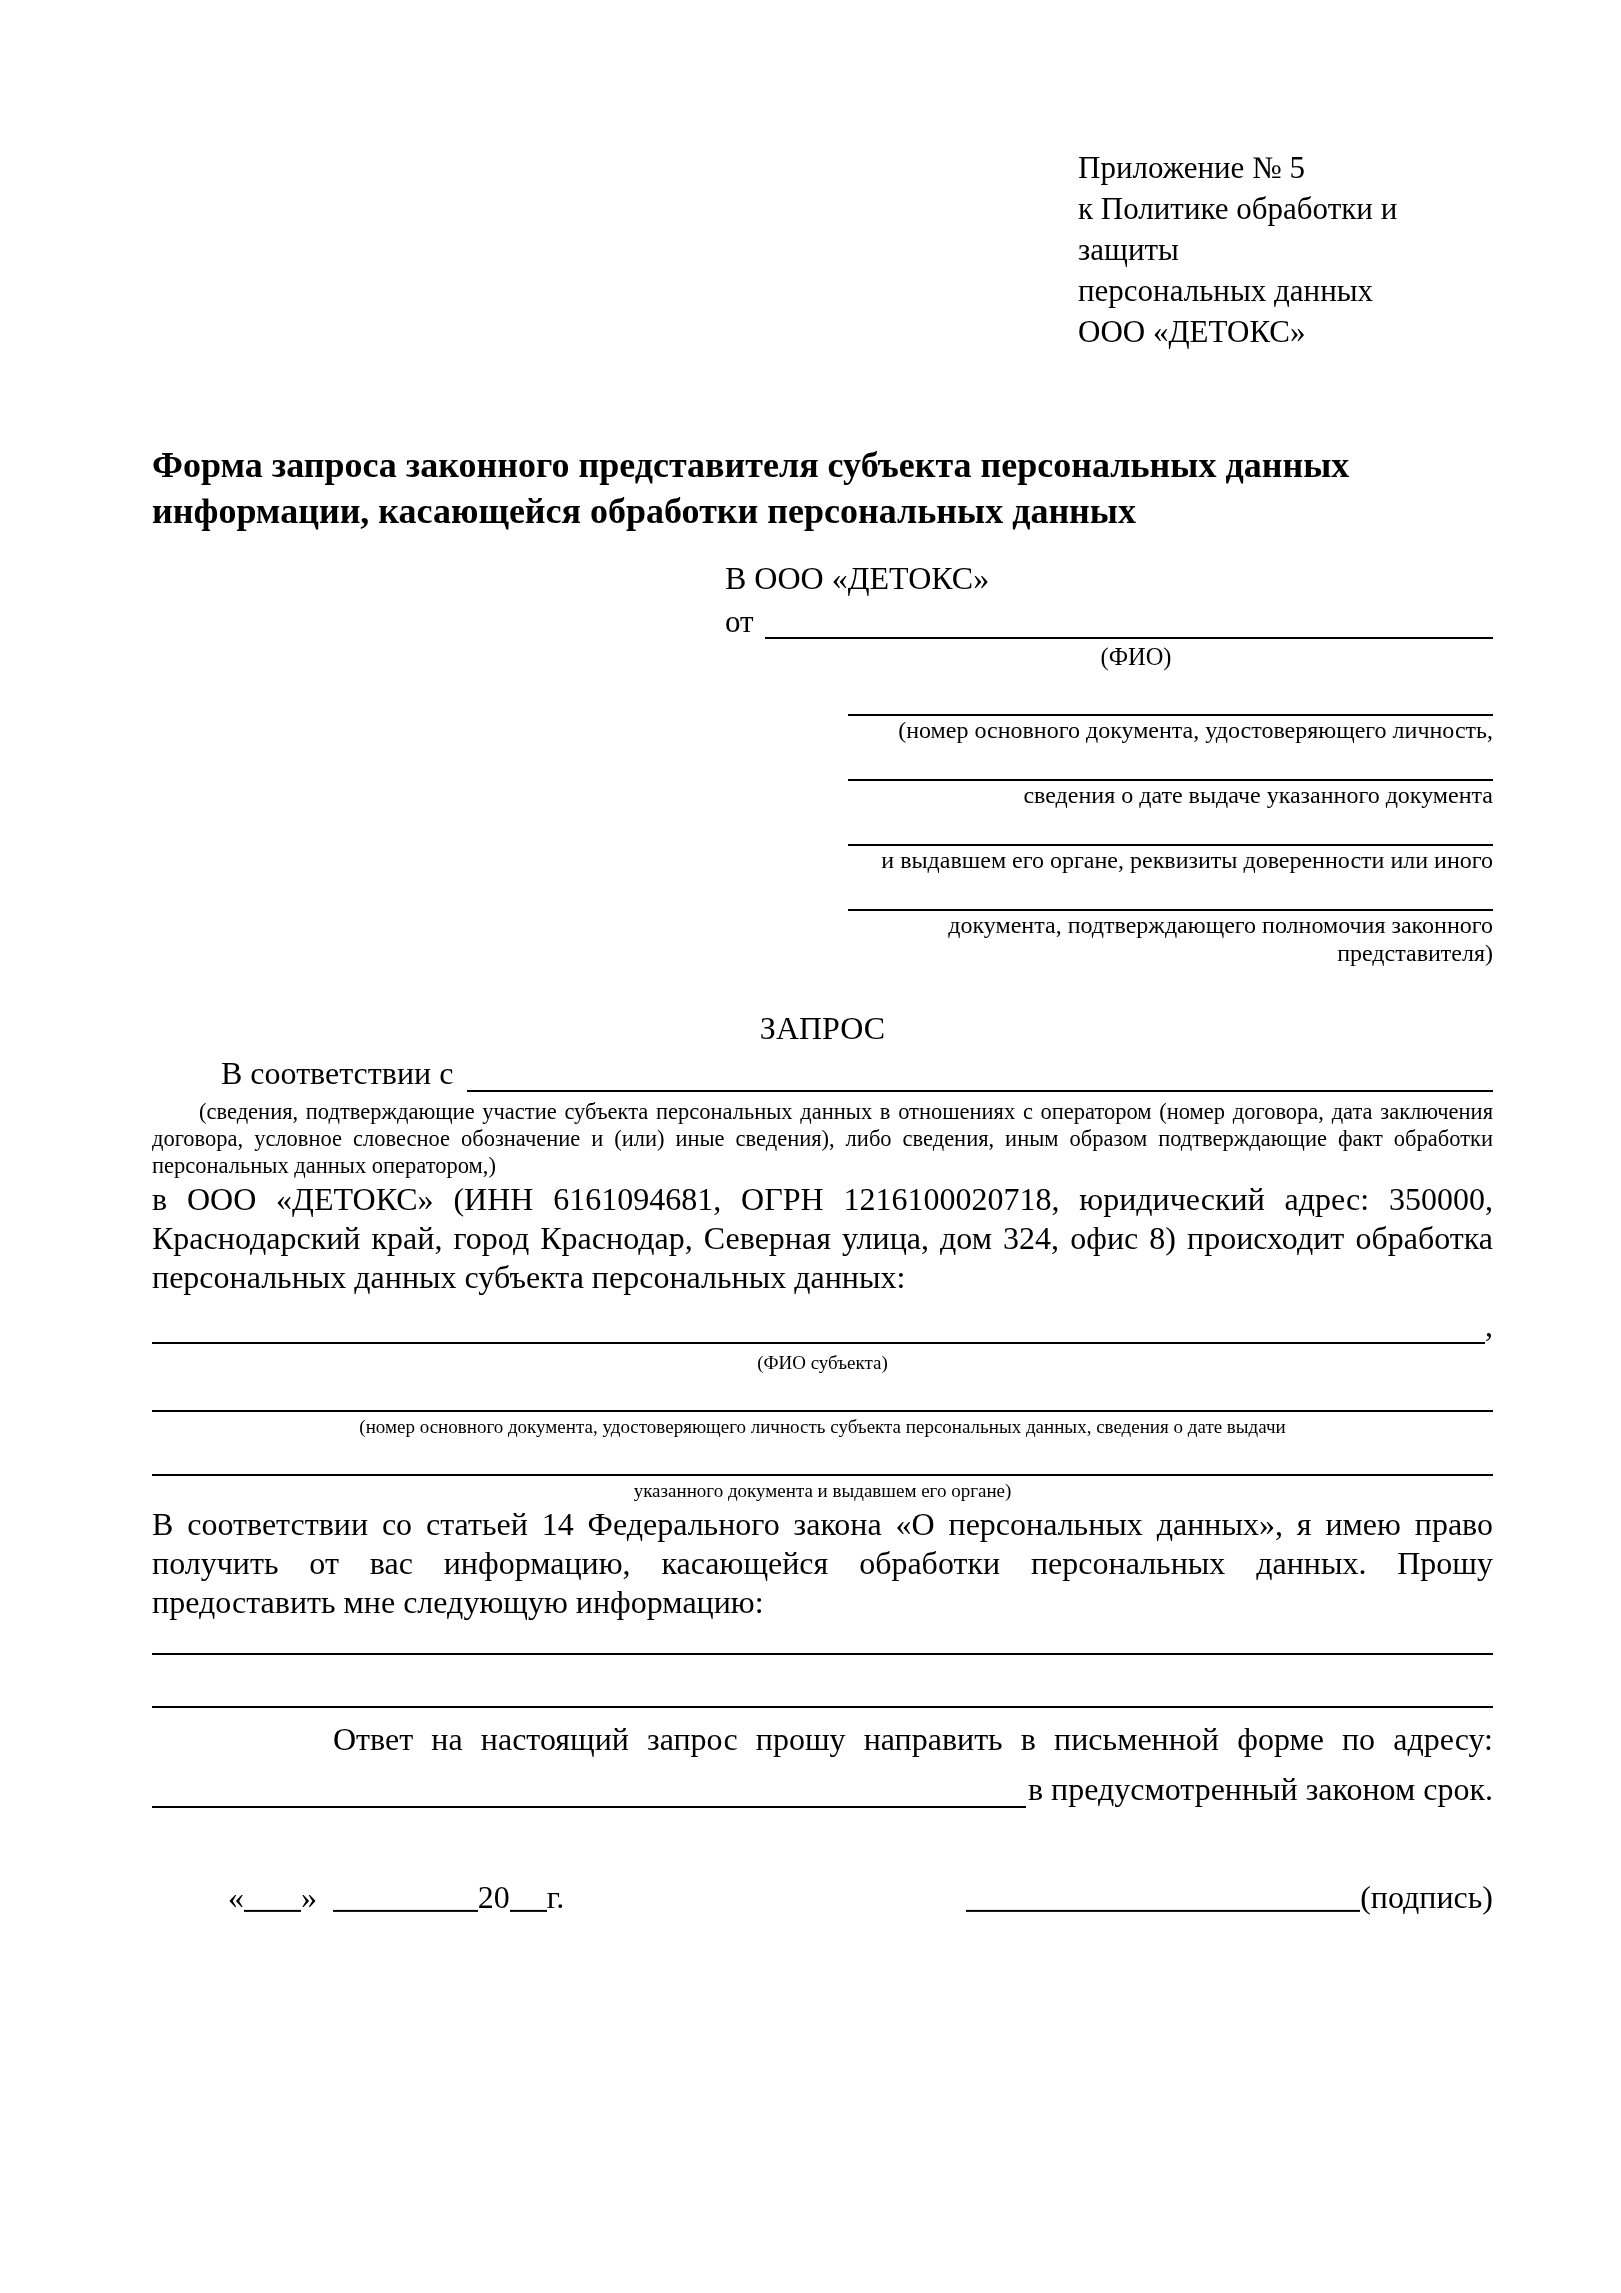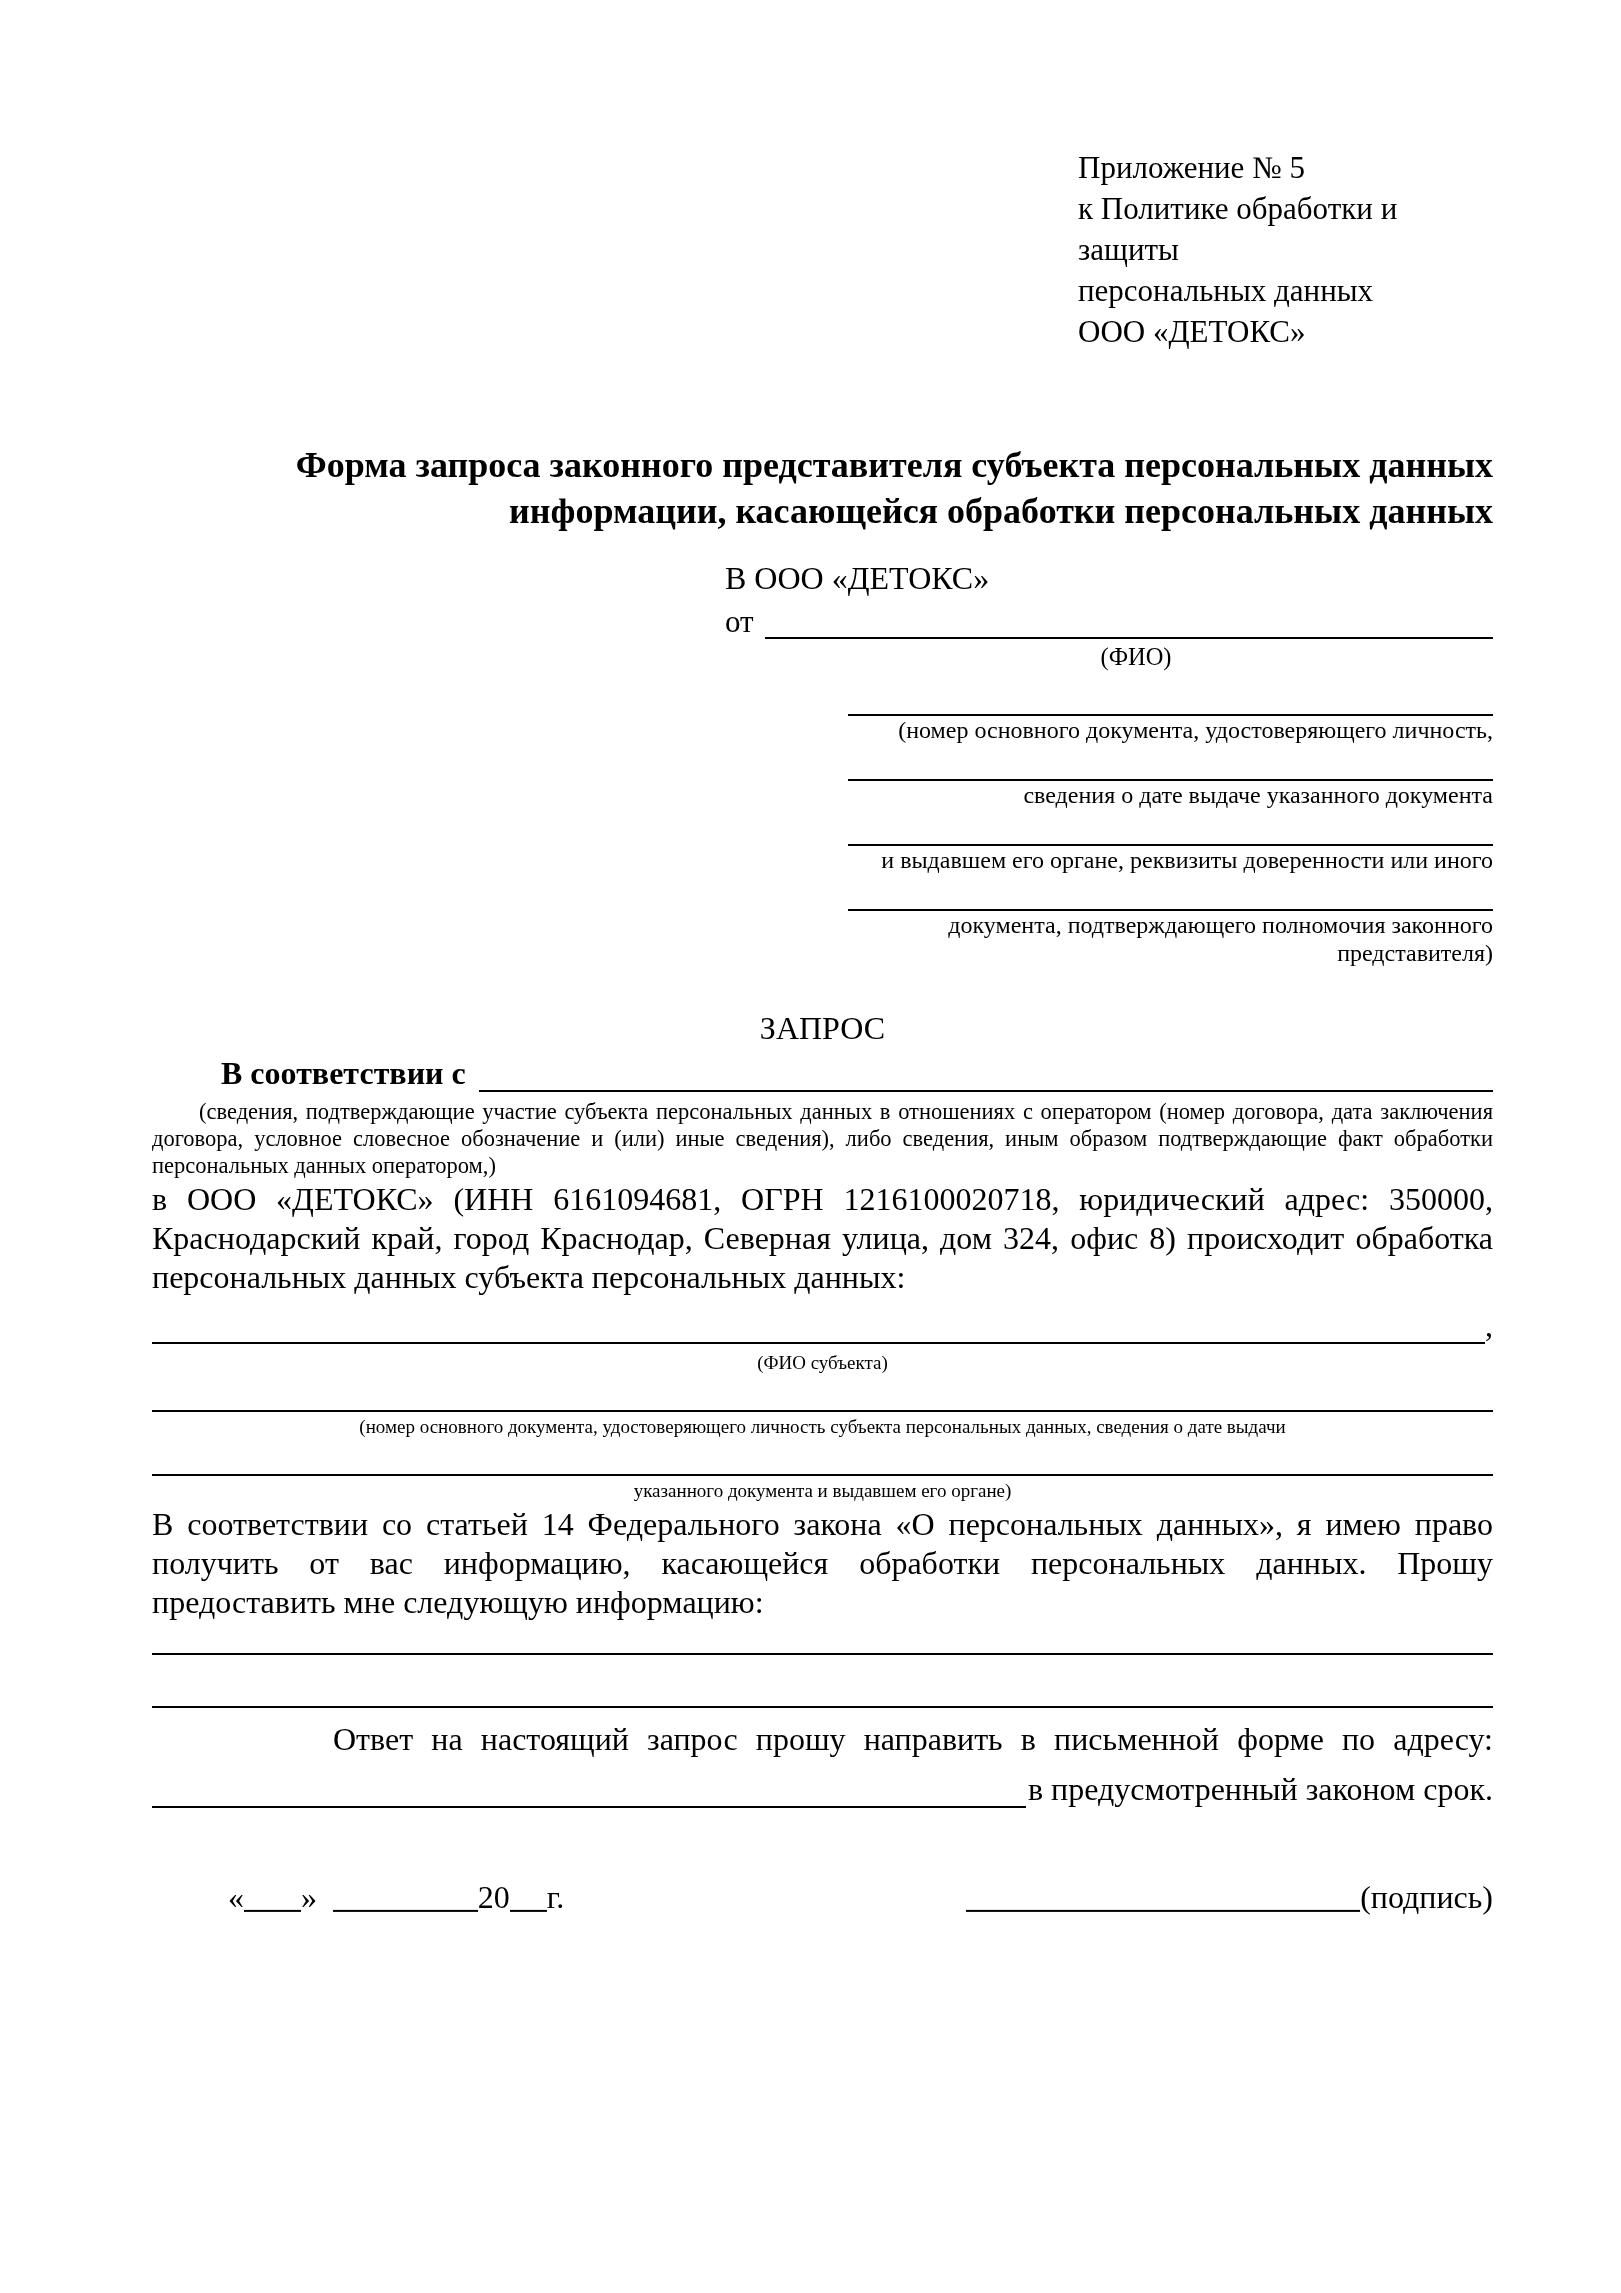--- a/index.html
+++ b/index.html
@@ -7,37 +7,37 @@
     width:1615px;height:2294px;background:#ffffff;color:#000000;
     font-family:"Liberation Serif","DejaVu Serif",serif;
     position:relative;overflow:hidden;
   }
   .content{padding:147px 122px 0 152px;}
 
   
   .header-block{margin-left:926px;font-size:31px;line-height:41px;}
 
   
-  .doc-title{margin:90px 0 0 0;font-size:36px;font-weight:700;text-align:right;line-height:46px;}
+  .doc-title{margin:90px 0 0 0;font-size:36px;font-weight:700;text-align:left;line-height:46px;}
 
   
   .addr{margin-left:573px;margin-top:21.6px;}
   .addr-to{font-size:32px;line-height:45px;}
   .addr-from{display:flex;align-items:flex-end;font-size:31px;line-height:41px;}
   .addr-from .blank{flex:1;margin-left:11.8px;margin-bottom:2.9px;}
   .blank{display:inline-block;border-bottom:2.9px solid #000;height:0;}
   .addr-cap{font-size:24.5px;line-height:29px;text-align:center;margin-left:54px;}
   .frow .fline{height:35px;border-bottom:2.9px solid #000;margin-left:123px;}
   .frow.first .fline{height:43px;}
   .frow .fcap{font-size:24px;line-height:28px;text-align:right;margin-left:123px;}
 
   
   .request-heading{margin-top:39px;text-align:center;font-size:32px;line-height:45px;}
   .accordance{display:flex;align-items:flex-end;font-size:32px;line-height:45px;}
-  .accordance .label{padding-left:69px;white-space:nowrap;font-weight:bold;}
+  .accordance .label{padding-left:69px;white-space:nowrap;}
   .accordance .blank{flex:1;margin-left:13.7px;margin-bottom:3.9px;}
   .small-note{font-size:22.5px;line-height:27.4px;text-align:justify;text-indent:47px;margin-top:2px;}
   .body-par{font-size:32px;line-height:39px;text-align:justify;margin:0;}
   .fill-comma{display:flex;align-items:flex-end;font-size:32px;line-height:45px;margin-top:5.9px;}
   .fill-comma .blank{flex:1;margin-bottom:3.9px;}
   .center-cap{font-size:19px;line-height:29px;text-align:center;}
   .fullline{border-bottom:2.9px solid #000;height:33px;}
   .fullline.sp1{height:31px;}
   .fullline.sp2{height:51px;}
   .answer-line{font-size:32px;line-height:43px;text-align:justify;text-align-last:justify;text-indent:181px;margin-top:9.8px;}

